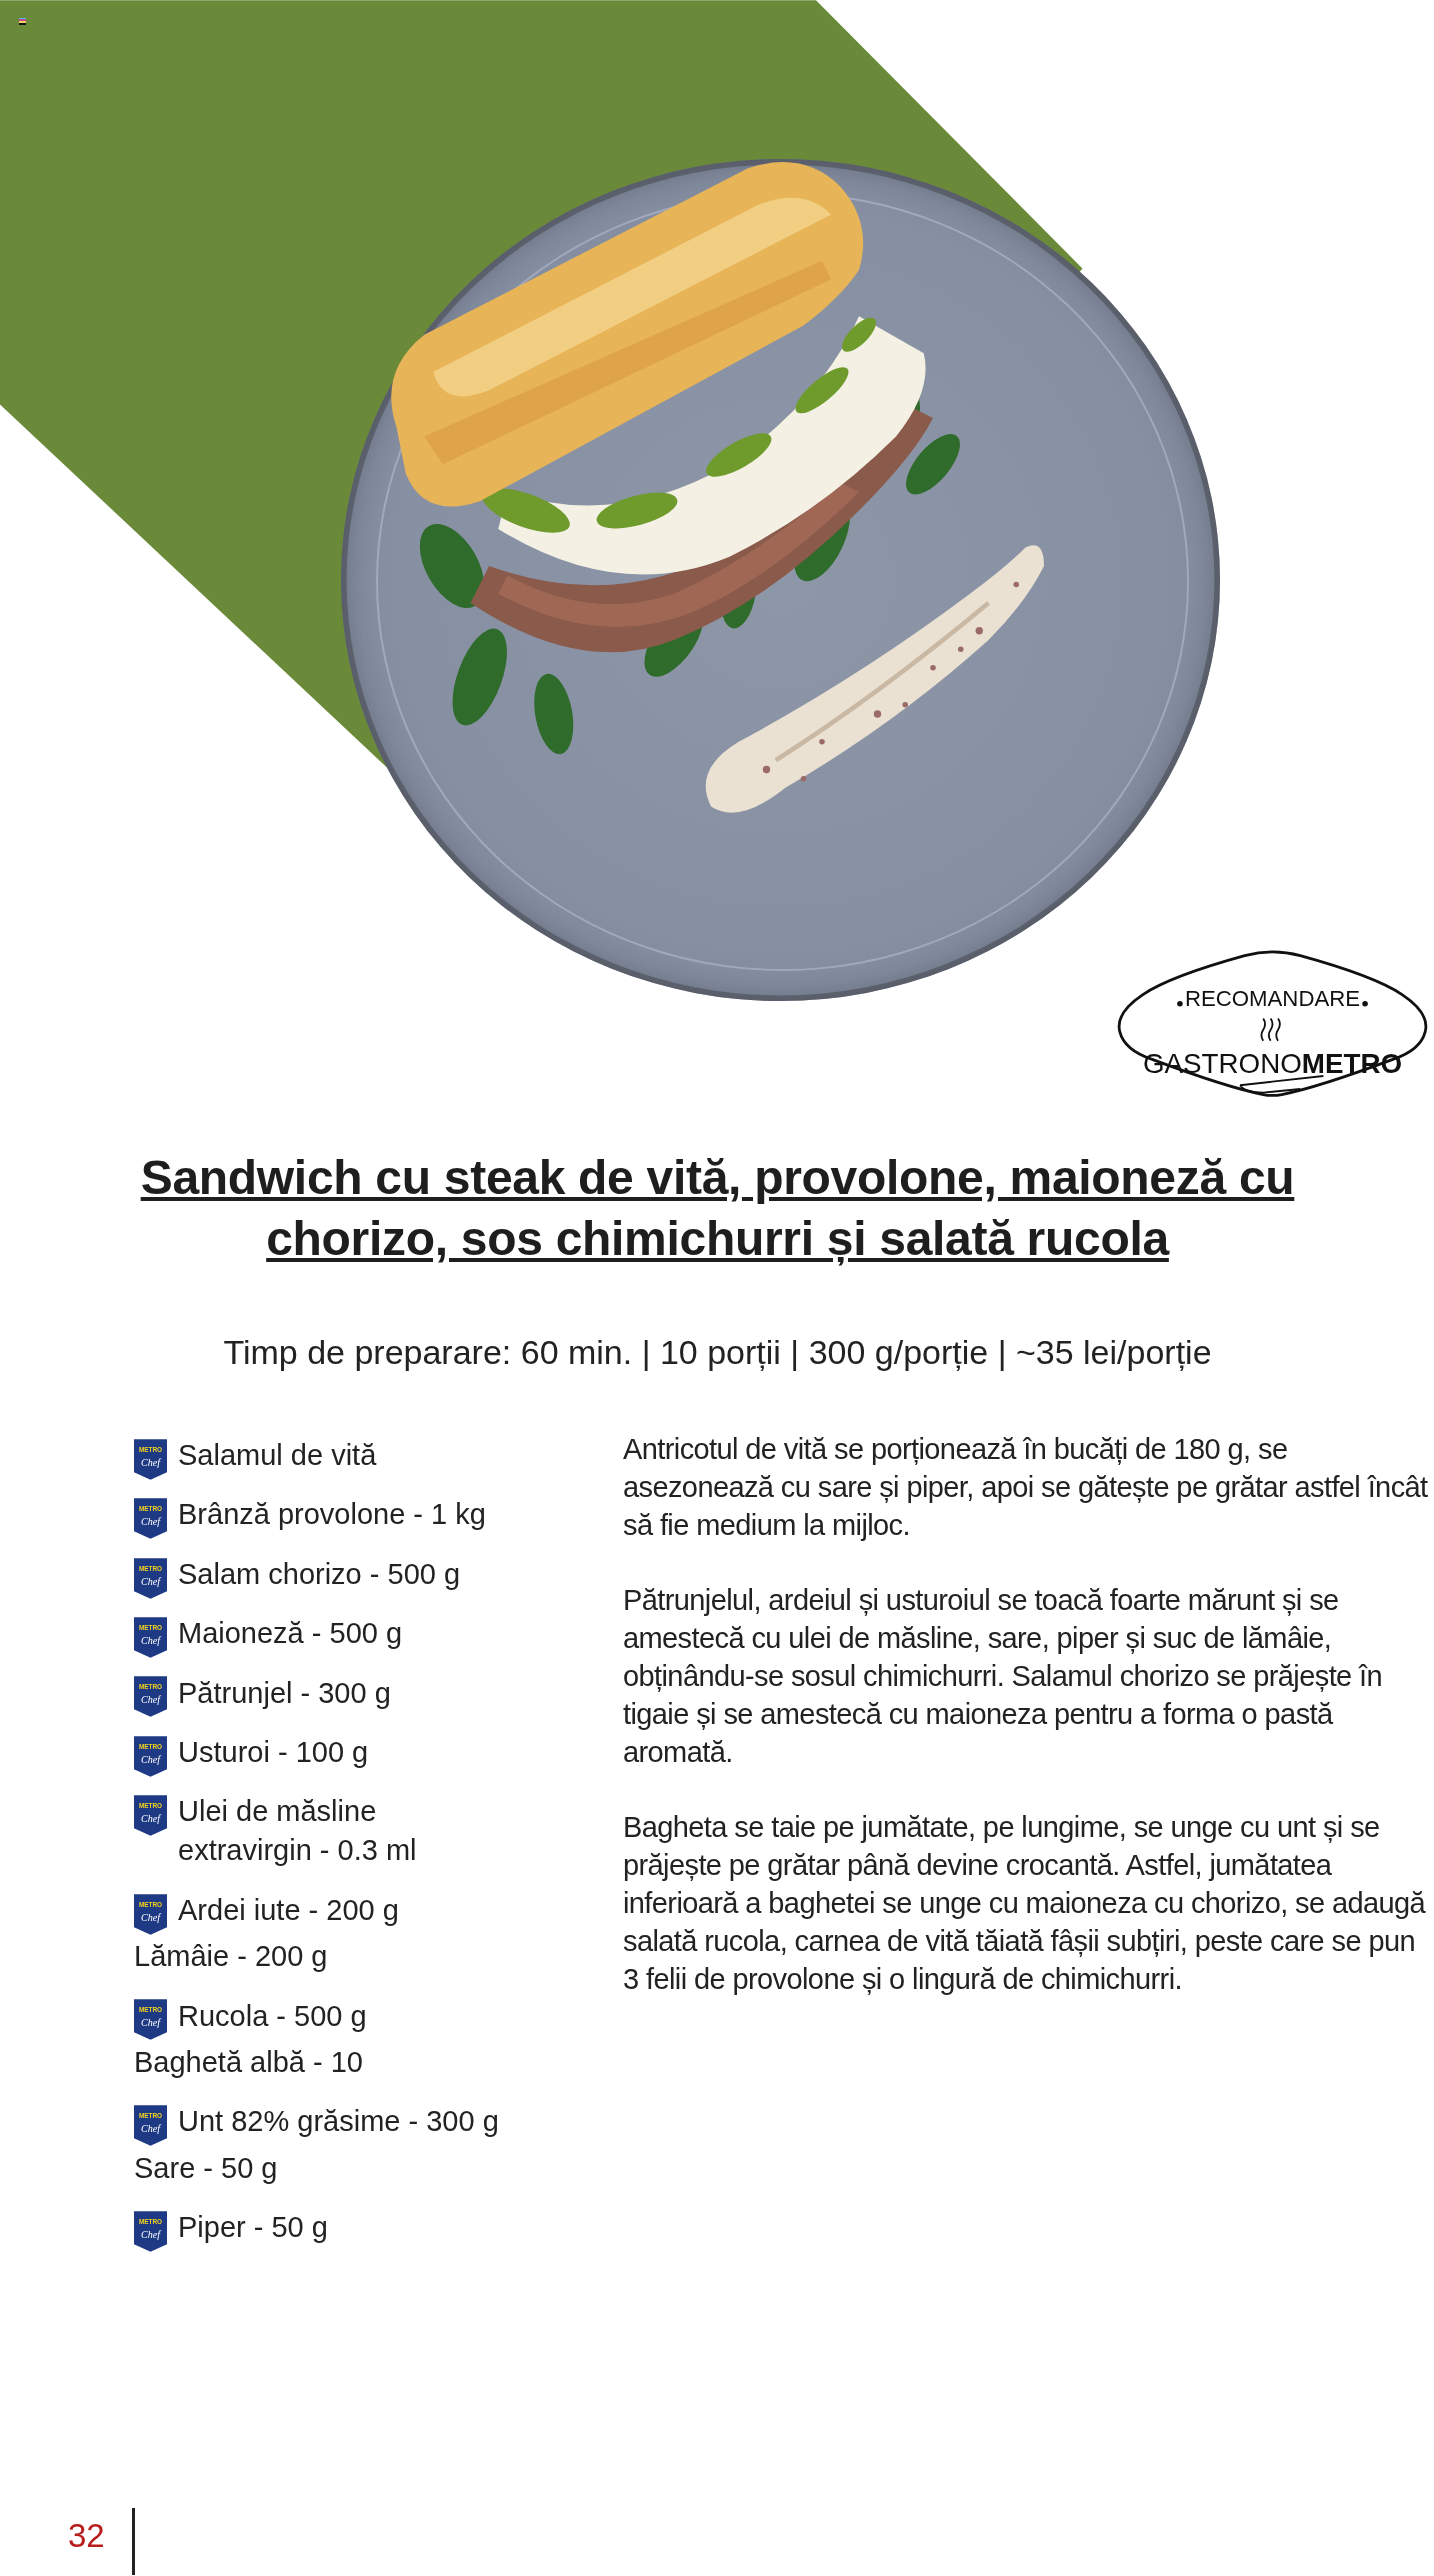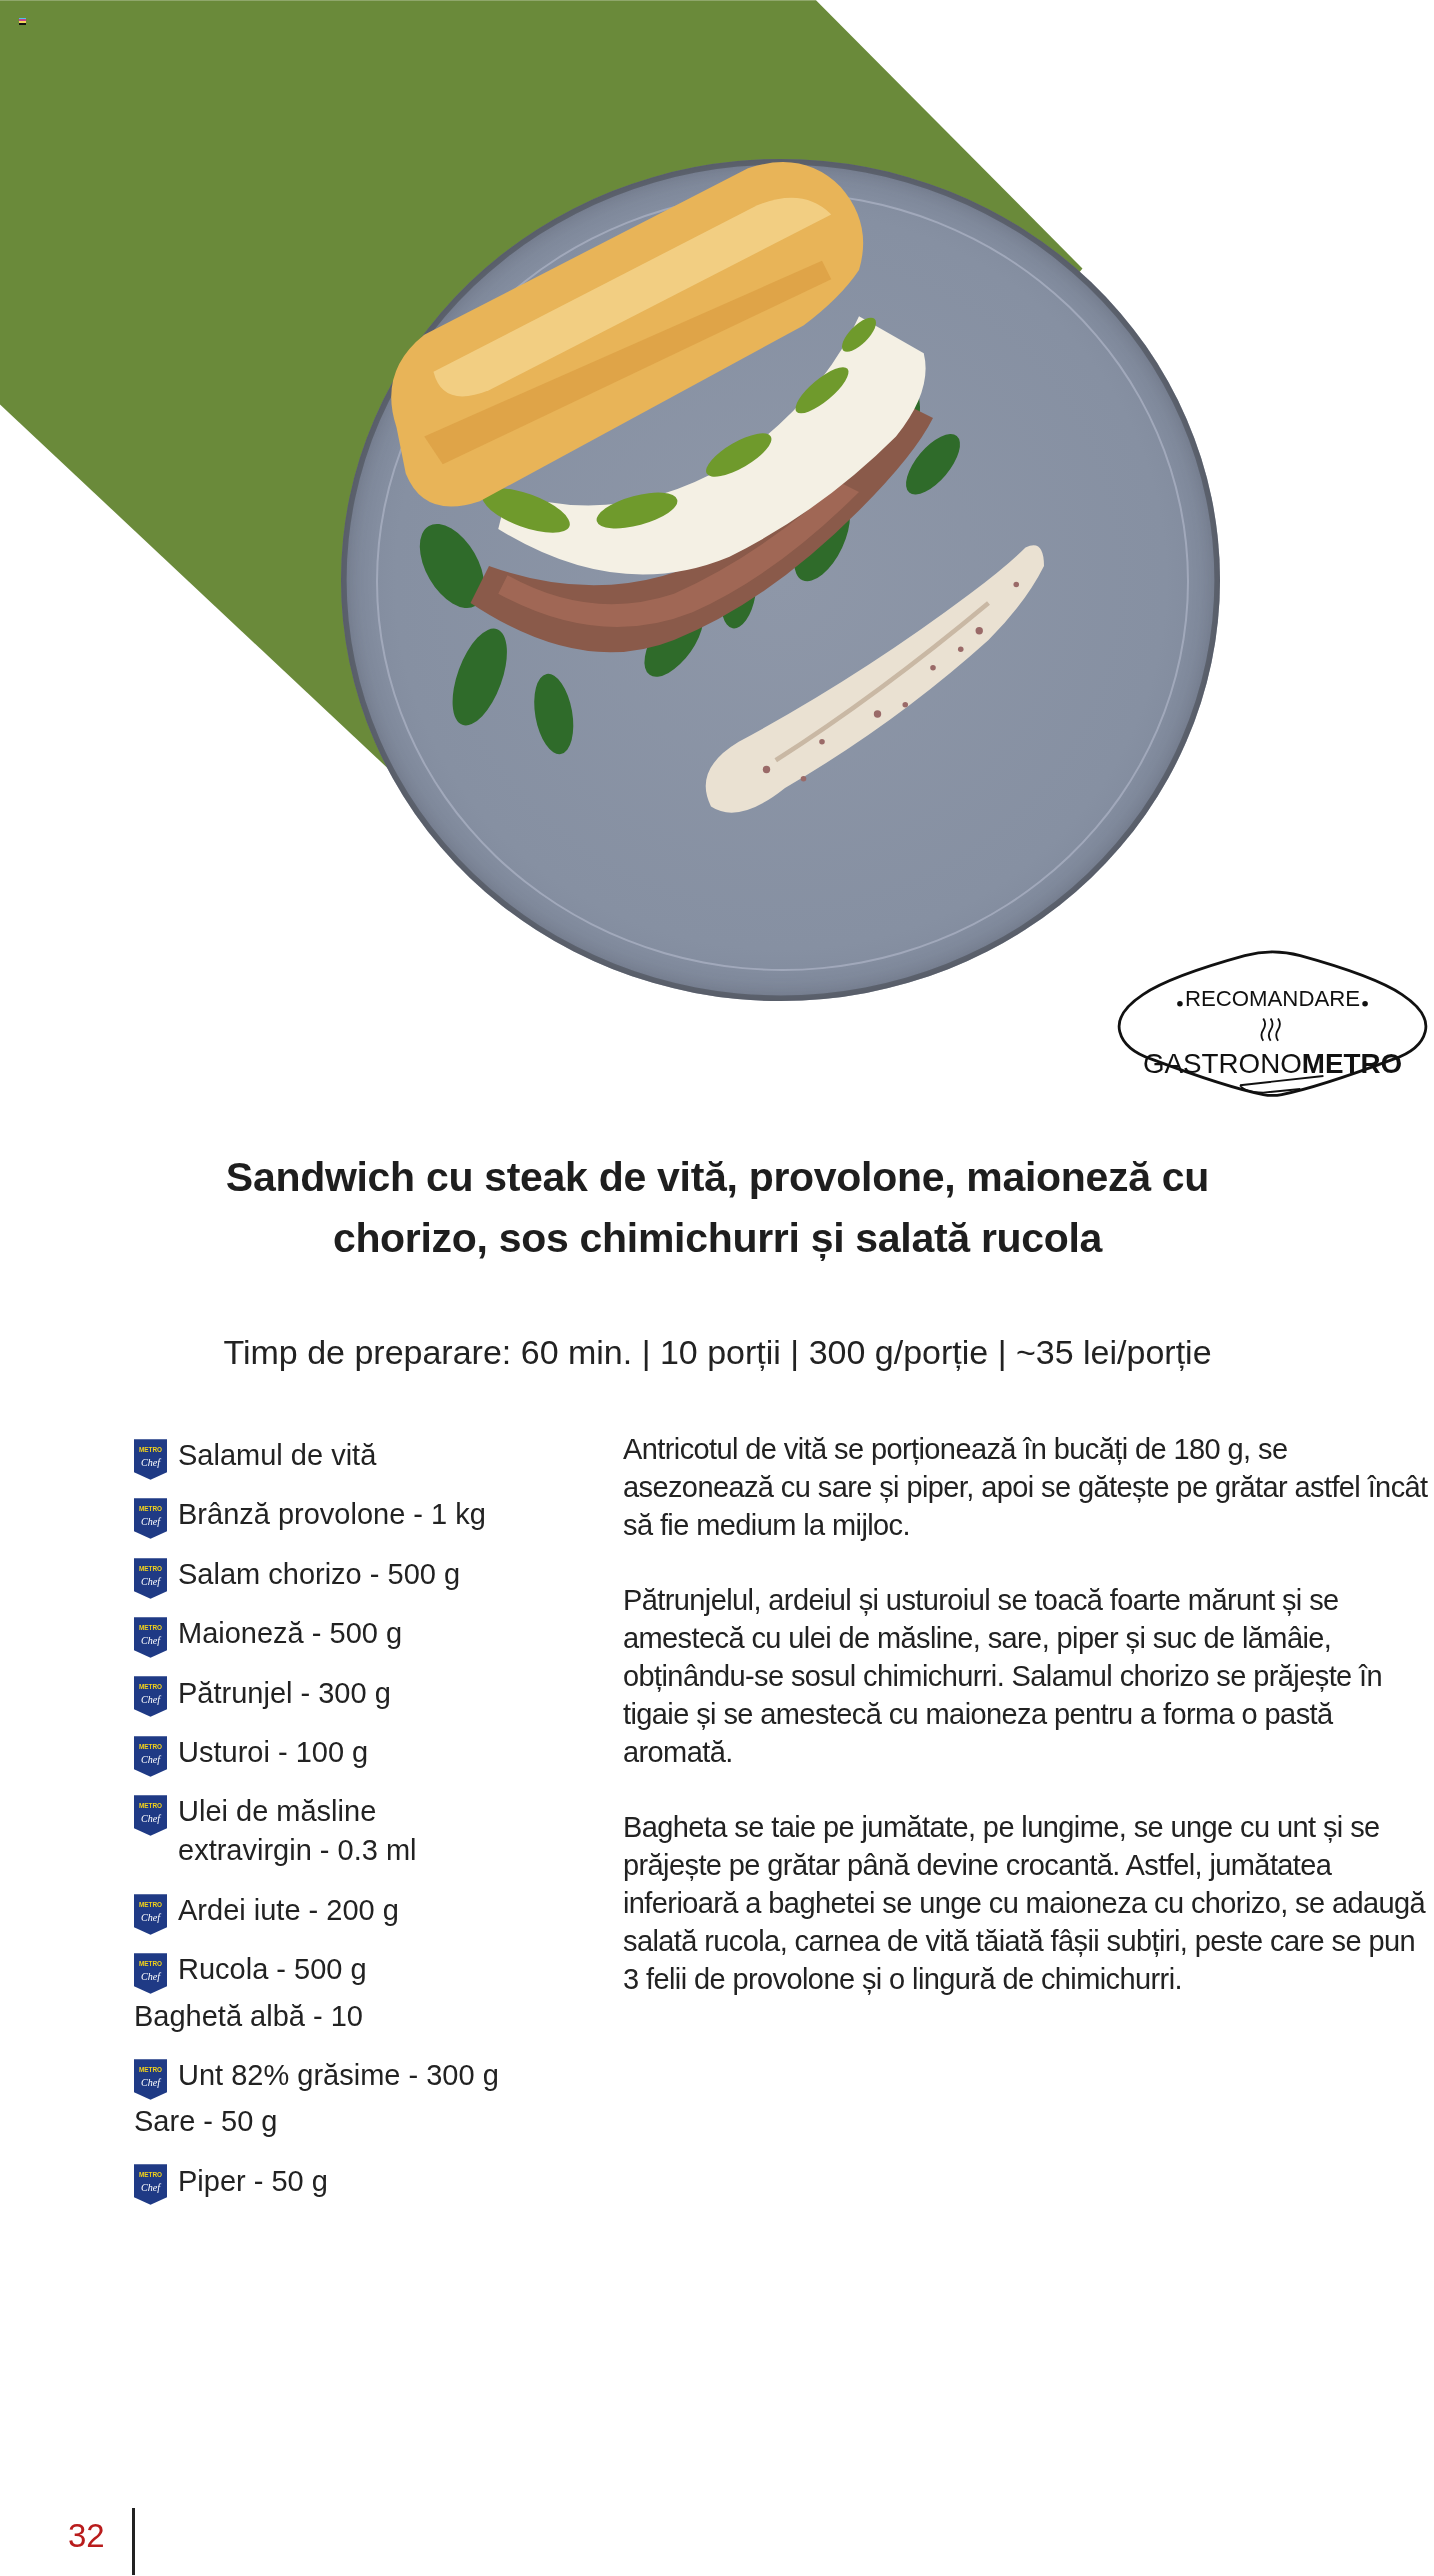--- a/index.html
+++ b/index.html
@@ -21,22 +21,23 @@
     .plate-rim {
       position: absolute; left: 35px; top: 33px; width: 809px; height: 775px; border-radius: 50%;
       border: 2.8px solid rgba(185,192,210,0.55);
     }
     .food-svg { position: absolute; left: 0; top: 0; }
 
     .badge { position: absolute; left: 1115px; top: 939px; width: 315px; height: 162px; }
 
     .title {
       position: absolute; left: 139px; top: 1147px; width: 1157px;
-      text-align: center; font-weight: 700; font-size: 41px; line-height: 61px; color: #1e1e1e;
+      text-align: center; font-weight: 700; font-size: 48px; line-height: 61px; color: #1e1e1e;
       letter-spacing: -0.3px;
+      text-decoration: underline;
     }
     .meta {
       position: absolute; left: 139px; top: 1331px; width: 1157px; text-align: center;
       font-size: 34px; line-height: 43px; color: #222;
     }
 
     .ingredients { position: absolute; left: 134px; top: 1436px; width: 463px; }
     .ing {
       position: relative; font-size: 29px; line-height: 39px; color: #222;
       margin-bottom: 20.4px;
@@ -216,20 +217,23 @@
     <div>extravirgin - 0.3 ml</div>
   </div>
   <div class="ing has-logo">
     <svg class="chef-logo" viewBox="0 0 36 44" style="font-size:31px">
         <path d="M0 0 H36 V36 L18 44 L0 36 Z" fill="#1f3a85"></path>
         <text x="18" y="14" text-anchor="middle" font-size="7" font-weight="700" fill="#f2d21b" font-family="Liberation Sans, sans-serif">METRO</text>
         <text x="18" y="29" text-anchor="middle" font-size="11" font-style="italic" fill="#fff" font-family="Liberation Serif, serif">Chef</text>
       </svg>
     <div>Ardei iute - 200 g</div>
   </div>
+  <div class="ing plain">
+    <div>Lămâie - 200 g</div>
+  </div>
   <div class="ing has-logo">
     <svg class="chef-logo" viewBox="0 0 36 44" style="font-size:31px">
         <path d="M0 0 H36 V36 L18 44 L0 36 Z" fill="#1f3a85"></path>
         <text x="18" y="14" text-anchor="middle" font-size="7" font-weight="700" fill="#f2d21b" font-family="Liberation Sans, sans-serif">METRO</text>
         <text x="18" y="29" text-anchor="middle" font-size="11" font-style="italic" fill="#fff" font-family="Liberation Serif, serif">Chef</text>
       </svg>
     <div>Rucola - 500 g</div>
   </div>
   <div class="ing plain">
     <div>Baghetă albă - 10</div>

